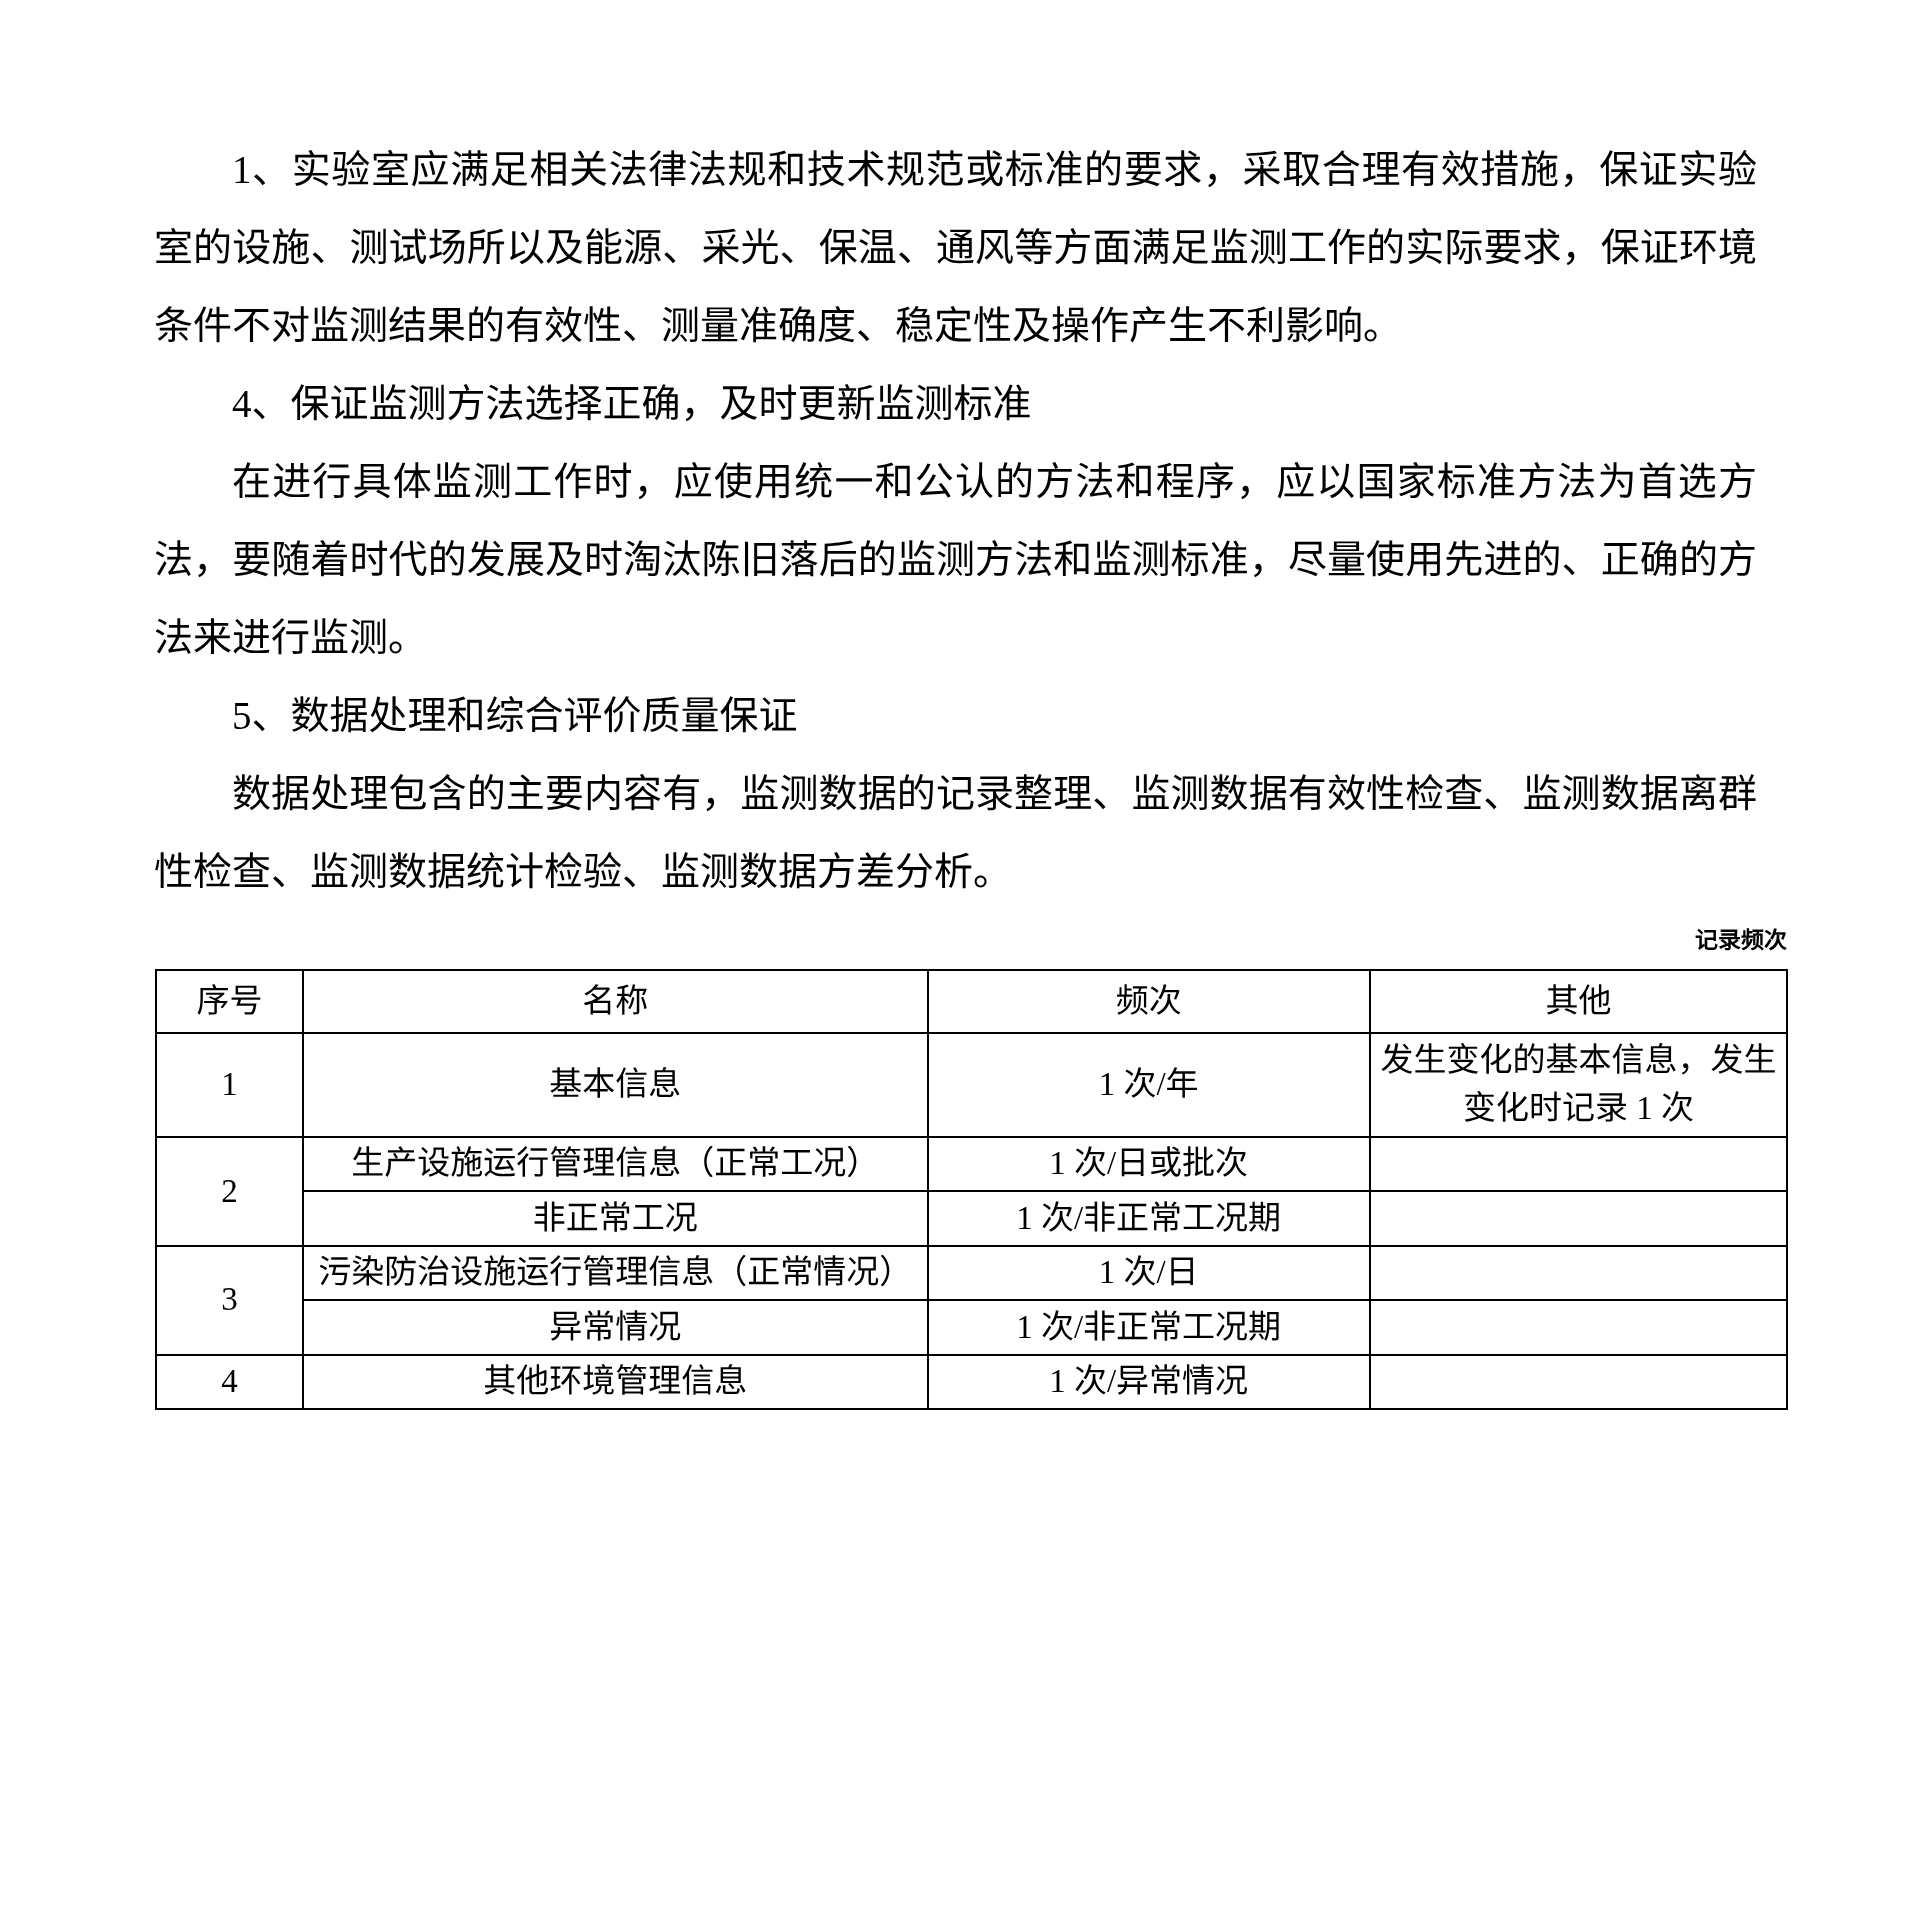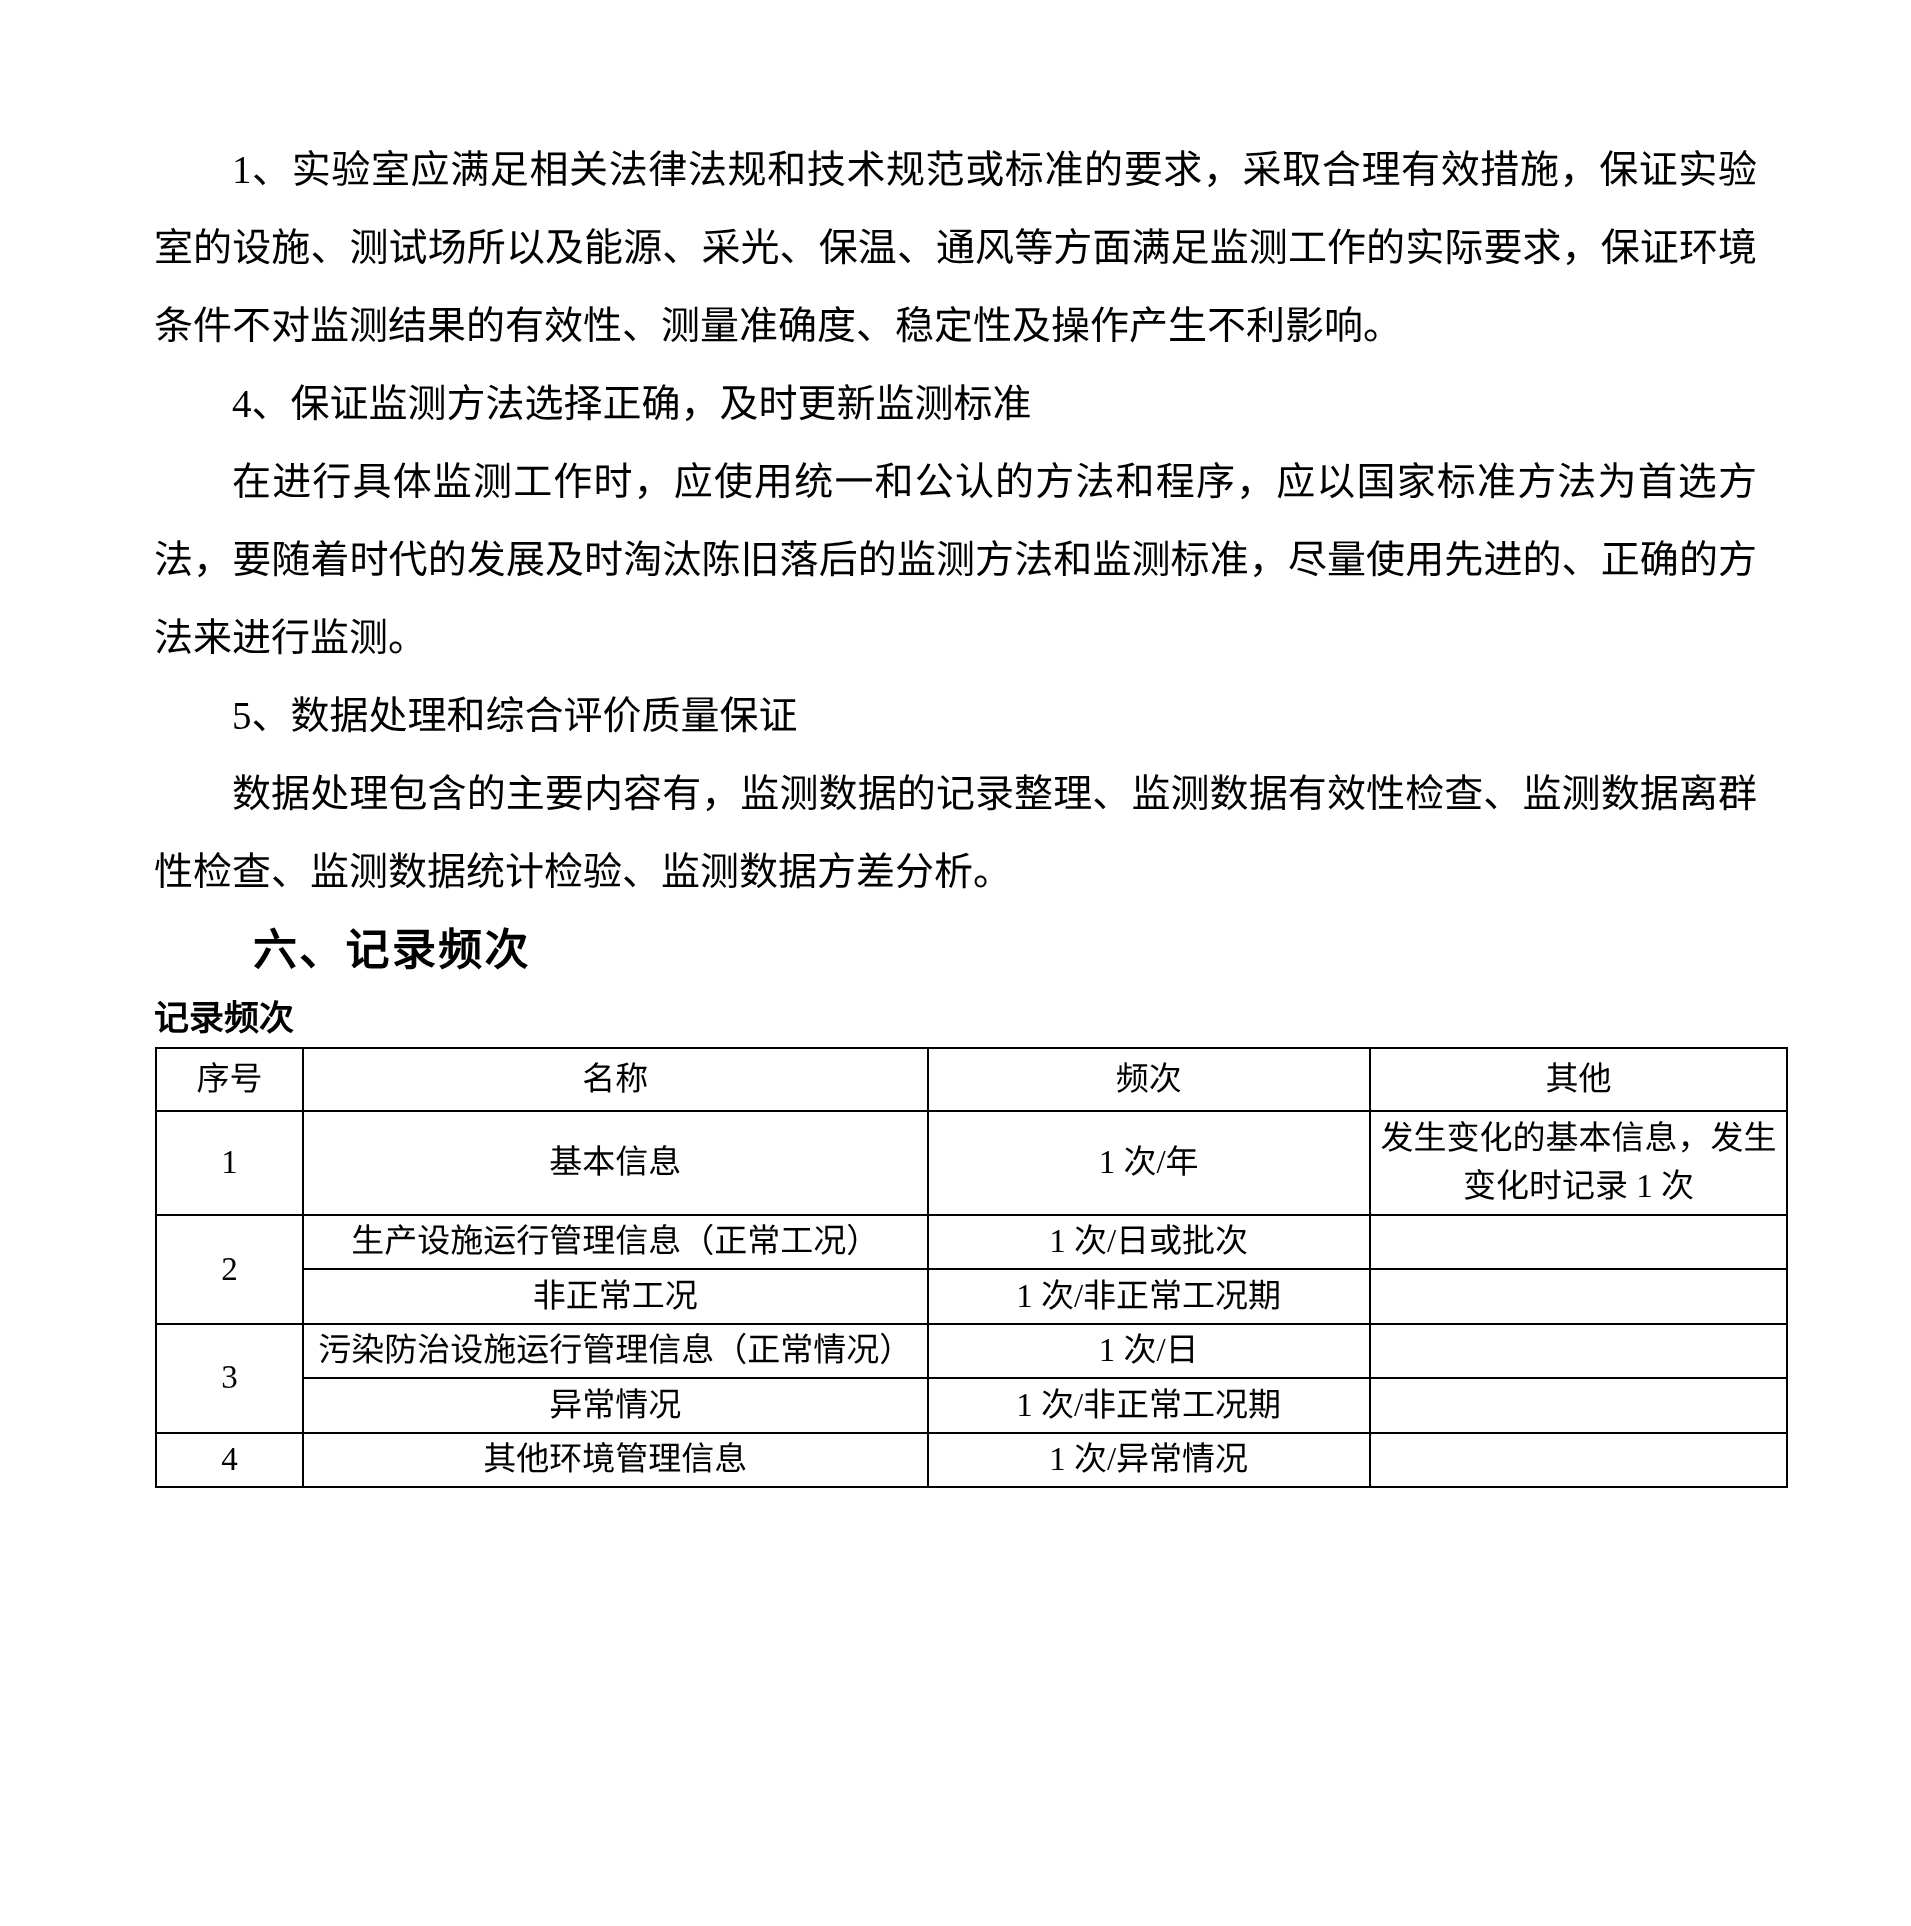--- a/index.html
+++ b/index.html
@@ -29,23 +29,23 @@
     font-family:"Liberation Sans",sans-serif;
     font-weight:bold;
     font-size:44px;
     line-height:78px;
     letter-spacing:2.3px;
   }
   .h-six{padding-left:99px;}
   .tbl-caption{
     font-family:"Liberation Sans",sans-serif;
     font-weight:bold;
-    font-size:35px;
+    font-size:23px;
     line-height:58px;
-    text-align:left;
+    text-align:right;
     width:1633px;
   }
   table.freq{
     border-collapse:collapse;
     table-layout:fixed;
     width:1633px;
     margin-left:1.2px;
     font-size:33px;
   }
   table.freq td,table.freq th{
@@ -74,21 +74,20 @@
 
 <div class="page">
   <div class="content">
 
     <p class="para">1、实验室应满足相关法律法规和技术规范或标准的要求，采取合理有效措施，保证实验室的设施、测试场所以及能源、采光、保温、通风等方面满足监测工作的实际要求，保证环境条件不对监测结果的有效性、测量准确度、稳定性及操作产生不利影响。</p>
     <p class="para">4、保证监测方法选择正确，及时更新监测标准</p>
     <p class="para">在进行具体监测工作时，应使用统一和公认的方法和程序，应以国家标准方法为首选方法，要随着时代的发展及时淘汰陈旧落后的监测方法和监测标准，尽量使用先进的、正确的方法来进行监测。</p>
     <p class="para">5、数据处理和综合评价质量保证</p>
     <p class="para">数据处理包含的主要内容有，监测数据的记录整理、监测数据有效性检查、监测数据离群性检查、监测数据统计检验、监测数据方差分析。</p>
 
-    <h2 class="h1cn h-six">六、记录频次</h2>
 
     <div class="tbl-caption">记录频次</div>
 
     <table class="freq">
       <colgroup>
         <col class="col-no">
           <col class="col-name">
           <col class="col-freq">
           <col class="col-other">
       </colgroup>

